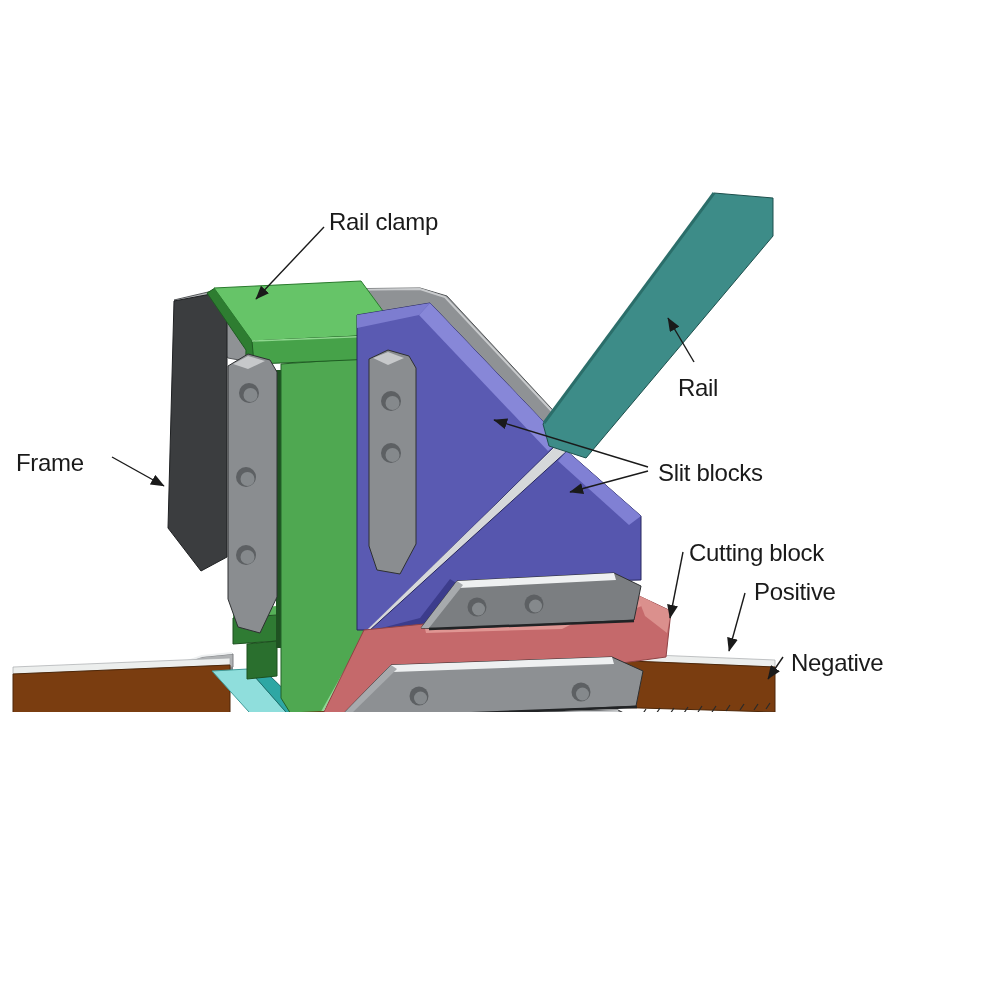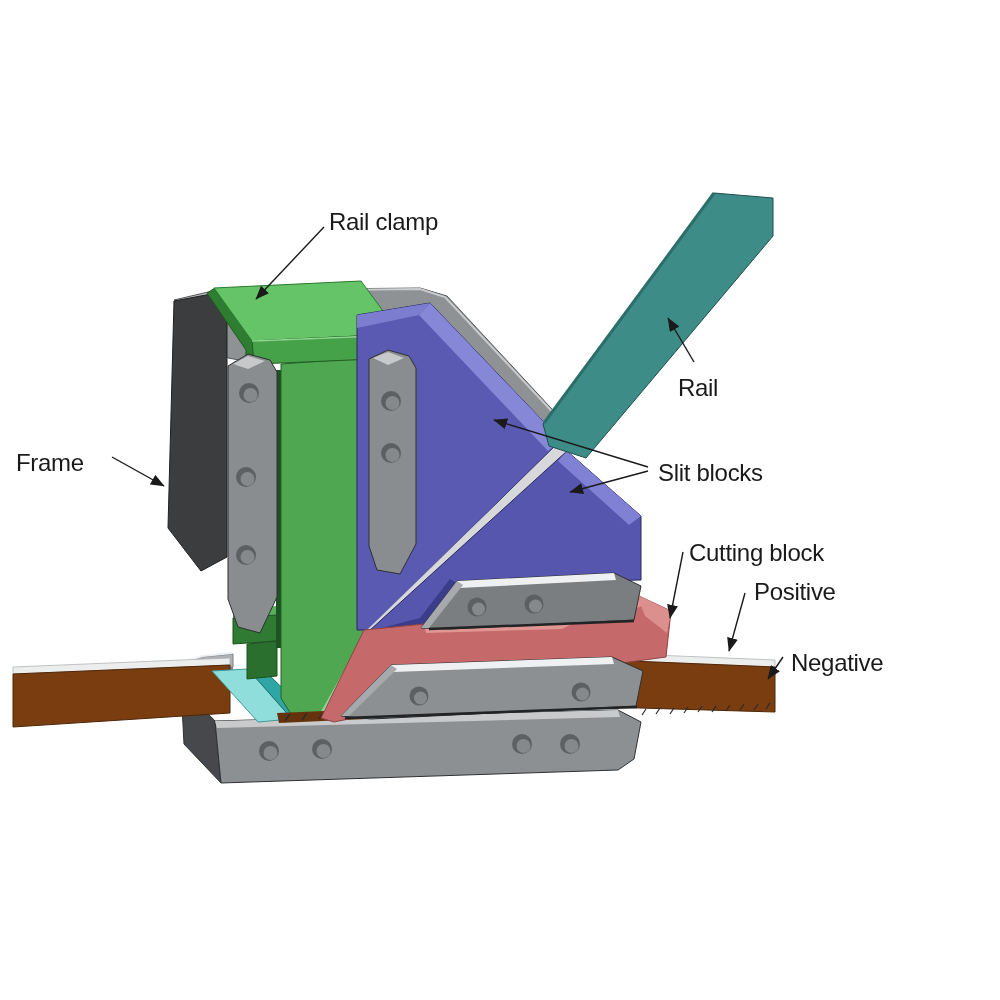--- a/index.html
+++ b/index.html
@@ -1,16 +1,16 @@
 <!DOCTYPE html>
 <html><head>
 <meta charset="utf-8">
 <style>
   html,body { margin:0; padding:0; background:#ffffff; }
-  .stage { position:relative; width:1000px; height:1000px; background:#ffffff; overflow:hidden;
+  .stage { position:relative; width:1000px; height:712px; background:#ffffff; overflow:hidden;
            font-family:"Liberation Sans", sans-serif; }
   svg { position:absolute; left:0; top:0; }
   text.lbl { font-family:"Liberation Sans", sans-serif; font-size:24px; fill:#1a1a1a; letter-spacing:-0.3px; }
   .arrow { stroke:#1a1a1a; stroke-width:1.4; fill:none; }
 </style>
 </head>
 <body>
 
 <div class="stage">
 <svg width="1000" height="1000" viewBox="0 0 1000 1000">

